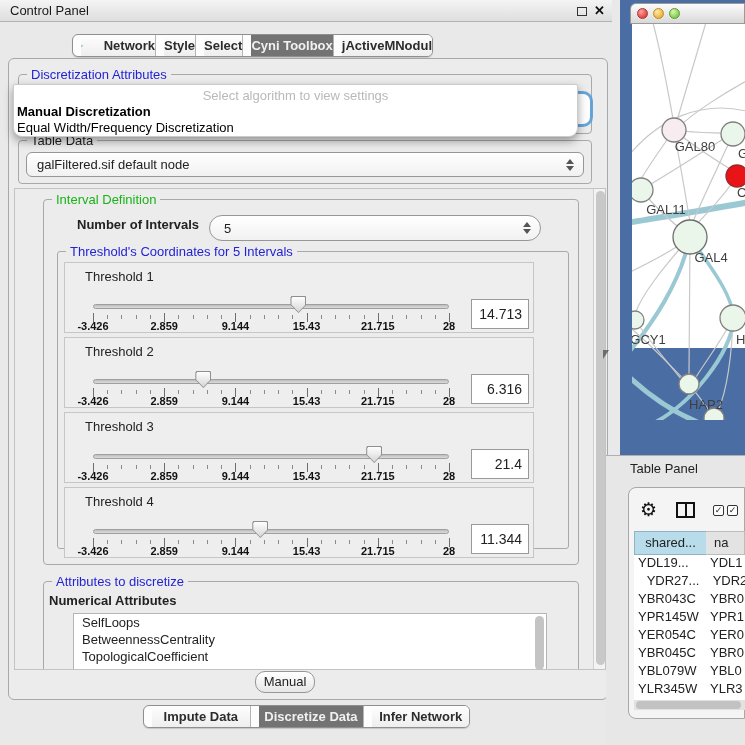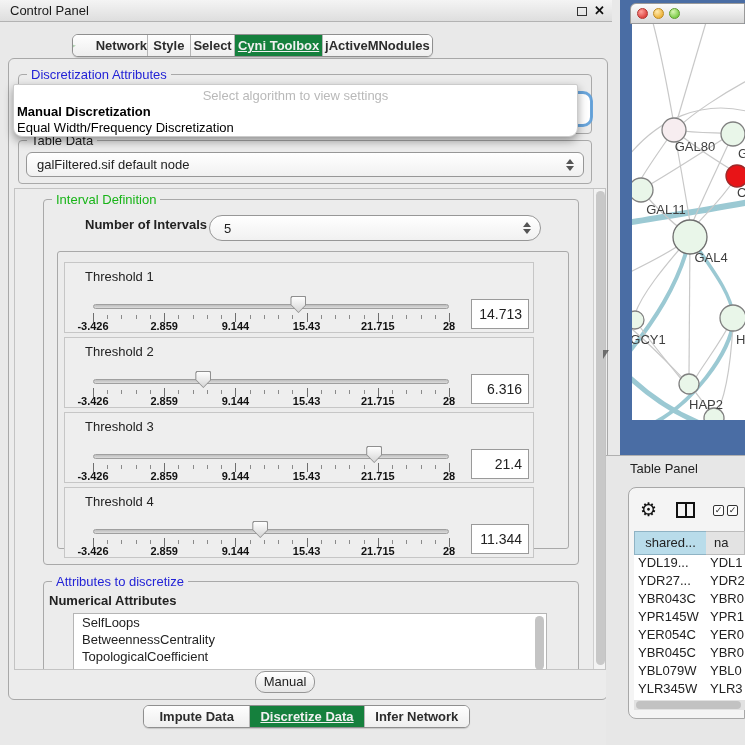--- a/index.html
+++ b/index.html
@@ -13,23 +13,23 @@
     background:linear-gradient(#f4f4f4,#dedede); border-bottom:1px solid #b3b3b3; }
   .cp-title { left:10px; top:0; height:22px; line-height:22px; color:#1a1a1a; }
   .float-icon { left:577px; top:7px; width:10px; height:9px; border:1.5px solid #333; }
   .close-icon { left:594px; top:2px; font-size:13px; font-weight:bold; color:#111; line-height:18px; }
 
   
   .seg-bar { height:23px; display:flex; border:1px solid #8f8f8f; border-radius:6px;
     background:#fdfdfd; overflow:hidden; box-shadow:0 1px 1px rgba(0,0,0,.15); }
   .seg { height:100%; display:flex; align-items:center; justify-content:center;
     gap:20px; border-right:1px solid #b5b5b5; background:linear-gradient(#fefefe,#eeeeee);
-    font-weight:600; color:#2c2c2c; white-space:nowrap; }
+    font-weight:600; color:#2c2c2c; white-space:nowrap;margin-left:8px; }
   .seg:last-child { border-right:none; }
-  .seg.active { background:#15803d; color:#f1f1f1;text-decoration:underline; }
+  .seg.active { background:#737373; color:#f1f1f1; }
   .top-tabs { left:72px; top:34px; width:361px; }
   .bottom-tabs { left:143px; top:705px; width:327px; }
 
   .cp-body { left:8px; top:58px; width:600px; height:642px; background:#ececec;
     border:1px solid #a8a8a8; border-radius:6px; }
 
   
   .grp { position:absolute; border:1px solid #a9a9a9; border-radius:4px; }
   .grp-label { position:absolute; top:-8px; left:8px; background:#ececec; padding:0 4px;
     line-height:15px; white-space:nowrap; }
@@ -53,21 +53,21 @@
     border-top:5px solid #555; }
 
   
   .scrollpane { left:14px; top:188px; width:592px; height:482px; border:1px solid #c3c3c3;
     background:#ececec; overflow:hidden; }
   .vscroll-track { left:578px; top:0; width:13px; height:480px; background:#f3f3f3;
     border-left:1px solid #cfcfcf; }
   .vscroll-thumb { left:580px; top:2px; width:9px; height:474px; background:#c8c8c8; border-radius:5px; }
 
   .grp-interval { left:28px; top:10px; width:536px; height:366px; }
-  .ni-label { left:70px; top:28px; font-weight:bold; }
+  .ni-label { left:62px; top:28px; font-weight:bold; }
   .ni-combo { left:194px; top:26px; width:332px; height:26px; border-radius:13px; padding-left:14px; }
 
   .grp-thresholds { left:42px; top:62px; width:512px; height:298px; border-radius:3px; }
 
   .threshold-list { position:absolute; left:6px; top:10px; width:470px; height:286px; }
   .threshold-panel { position:absolute; left:0; width:470px; height:71px;
     background:#eeeeee; border:1px solid #c6c6c6; }
   .th-label { position:absolute; left:20px; top:6px; font-weight:normal; }
   .track { position:absolute; left:28px; top:41px; width:356px; height:5px;
     background:linear-gradient(#bdbdbd,#dcdcdc); border:1px solid #9f9f9f; border-radius:3px; }
@@ -100,21 +100,21 @@
 
   
   .net-bg { left:620px; top:0; width:125px; height:455px; background:#4a6da4; }
   .net-titlebar { left:630px; top:3px; width:115px; height:21px;
     background:linear-gradient(#fbfbfb,#d9d9d9); border:1px solid #9a9a9a;
     border-radius:6px 0 0 0; display:flex; align-items:center; padding-left:6px; gap:5px; }
   .light { width:11px; height:11px; border-radius:50%; }
   .light-red { background:radial-gradient(circle at 35% 30%,#ffa49d,#df4744 70%); border:1px solid #b0342f; }
   .light-yellow { background:radial-gradient(circle at 35% 30%,#ffeab0,#eeb53e 70%); border:1px solid #bd8a22; }
   .light-green { background:radial-gradient(circle at 35% 30%,#d9f5b4,#7fce4d 70%); border:1px solid #5d9b2d; }
-  .net-canvas { left:632px; top:24px; width:113px; height:396px; background:#fff; }
+  .net-canvas { left:632px; top:24px; width:113px; height:324px; background:#fff; }
 
   
   .tp-strip { left:606px; top:455px; width:139px; height:290px; background:#e7e7e7;
     border-top:1px solid #b0b0b0; }
   .tp-title { left:630px; top:461px; }
   .tp-container { left:628px; top:487px; width:117px; height:232px; background:#f4f4f4;
     border:1px solid #a8a8a8; border-radius:8px 0 0 8px; }
   .gear-icon { left:640px; top:498px; font-size:19px; color:#111; }
   .split-icon { left:676px; top:502px; width:19px; height:16px; border:2px solid #111; }
   .split-icon::after { content:""; position:absolute; left:50%; top:0; width:2px; height:100%;
@@ -208,20 +208,21 @@
   <div class="abs ni-label">Number of Intervals</div>
   <div class="abs combo ni-combo">
     <span>5</span>
     <span class="stepper">
         <i class="arr-up"></i>
         <i class="arr-dn"></i>
       </span>
   </div>
 
   <div class="grp grp-thresholds">
+    <span class="grp-label lbl-blue">Threshold's Coordinates for 5 Intervals</span>
     <div class="threshold-list">
   <div class="threshold-panel" style="top: 0px;">
     <div class="th-label">Threshold 1</div>
     <div class="track"></div>
     <div class="tick-minors"></div>
     <div class="majors">
             <i style="left: 28px;"></i>
             <i style="left: 99.2px;"></i>
             <i style="left: 170.4px;"></i>
             <i style="left: 241.6px;"></i>
@@ -430,21 +431,21 @@
 <div class="abs cb cb2">✓</div>
 
 <div class="abs t-header-1">shared...</div>
 <div class="abs t-header-2">na</div>
 <div class="abs t-body">
   <div class="t-row" style="top: -1px;">
     <div class="t-cell c1">YDL19...</div>
     <div class="t-cell c2">YDL1</div>
   </div>
 
-  <div class="t-row" style="top: 17px;">
+  <div class="t-row" style="top: 17px; text-align: center;">
     <div class="t-cell c1">YDR27...</div>
     <div class="t-cell c2">YDR2</div>
   </div>
 
   <div class="t-row" style="top: 35px;">
     <div class="t-cell c1">YBR043C</div>
     <div class="t-cell c2">YBR0</div>
   </div>
 
   <div class="t-row" style="top: 53px;">

